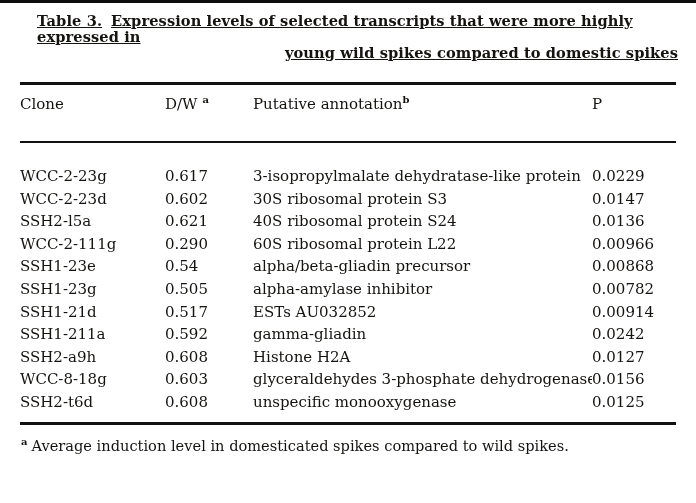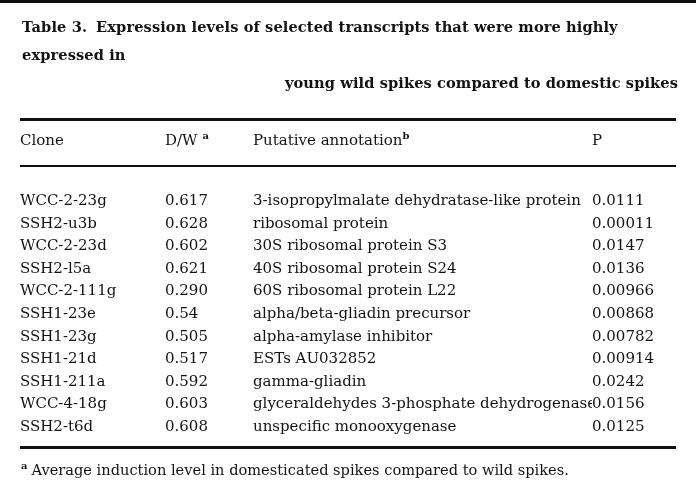--- a/index.html
+++ b/index.html
@@ -15,25 +15,26 @@
     font-family: "DejaVu Serif", "Liberation Serif", serif;
     color: #151310;
   }
   .page-top-border {
     position: absolute;
     top: 0; left: 0;
     width: 696px; height: 3px;
     background: #0d0d0d;
   }
   .caption {
-    margin: 13px 18px 0 22px;
+    margin: 13px 18px 0 37px;
     font-weight: bold;
     font-size: 14.6px;
-    line-height: 28px;
+    line-height: 16px;
     letter-spacing: 0.1px;
+    text-decoration: underline;
   }
   .caption .t-label {
     margin-right: 9px;
   }
   .caption .line2 {
     padding-left: 85px;
     text-align: right;
   }
   table.data {
     margin: 21px 0 0 20px;
@@ -44,21 +45,21 @@
     border-bottom: 3px solid #111;
     font-size: 15px;
   }
   thead tr {
     border-bottom: 2px solid #111;
   }
   th {
     text-align: left;
     font-weight: normal;
     font-size: 15px;
-    padding: 10px 0 16px 0;
+    padding: 10px 0 28px 0;
     white-space: nowrap;
   }
   td {
     padding: 0;
     line-height: 22.6px;
     white-space: nowrap;
     overflow: hidden;
   }
   tbody tr:first-child td { padding-top: 22px; }
   tbody tr:last-child td  { padding-bottom: 8px; }
@@ -100,29 +101,23 @@
       <th><span>D/W</span><sup class="hdr-sup sp">a</sup></th>
       <th><span>Putative annotation</span><sup class="hdr-sup">b</sup></th>
       <th><span>P</span></th>
     </tr>
   </thead>
   <tbody>
   <tr>
     <td>WCC-2-23g</td>
     <td>0.617</td>
     <td>3-isopropylmalate dehydratase-like protein</td>
-    <td>0.0111</td>
+    <td>0.0229</td>
   </tr>
 
-  <tr>
-    <td>SSH2-u3b</td>
-    <td>0.628</td>
-    <td>ribosomal protein</td>
-    <td>0.00011</td>
-  </tr>
 
   <tr>
     <td>WCC-2-23d</td>
     <td>0.602</td>
     <td>30S ribosomal protein S3</td>
     <td>0.0147</td>
   </tr>
 
   <tr>
     <td>SSH2-l5a</td>
@@ -159,25 +154,31 @@
     <td>0.00914</td>
   </tr>
 
   <tr>
     <td>SSH1-211a</td>
     <td>0.592</td>
     <td>gamma-gliadin</td>
     <td>0.0242</td>
   </tr>
 
+  <tr>
+    <td>SSH2-a9h</td>
+    <td>0.608</td>
+    <td>Histone H2A</td>
+    <td>0.0127</td>
+  </tr>
 
 
 
   <tr>
-    <td>WCC-4-18g</td>
+    <td>WCC-8-18g</td>
     <td>0.603</td>
     <td>glyceraldehydes 3-phosphate dehydrogenase</td>
     <td>0.0156</td>
   </tr>
 
   <tr>
     <td>SSH2-t6d</td>
     <td>0.608</td>
     <td>unspecific monooxygenase</td>
     <td>0.0125</td>

